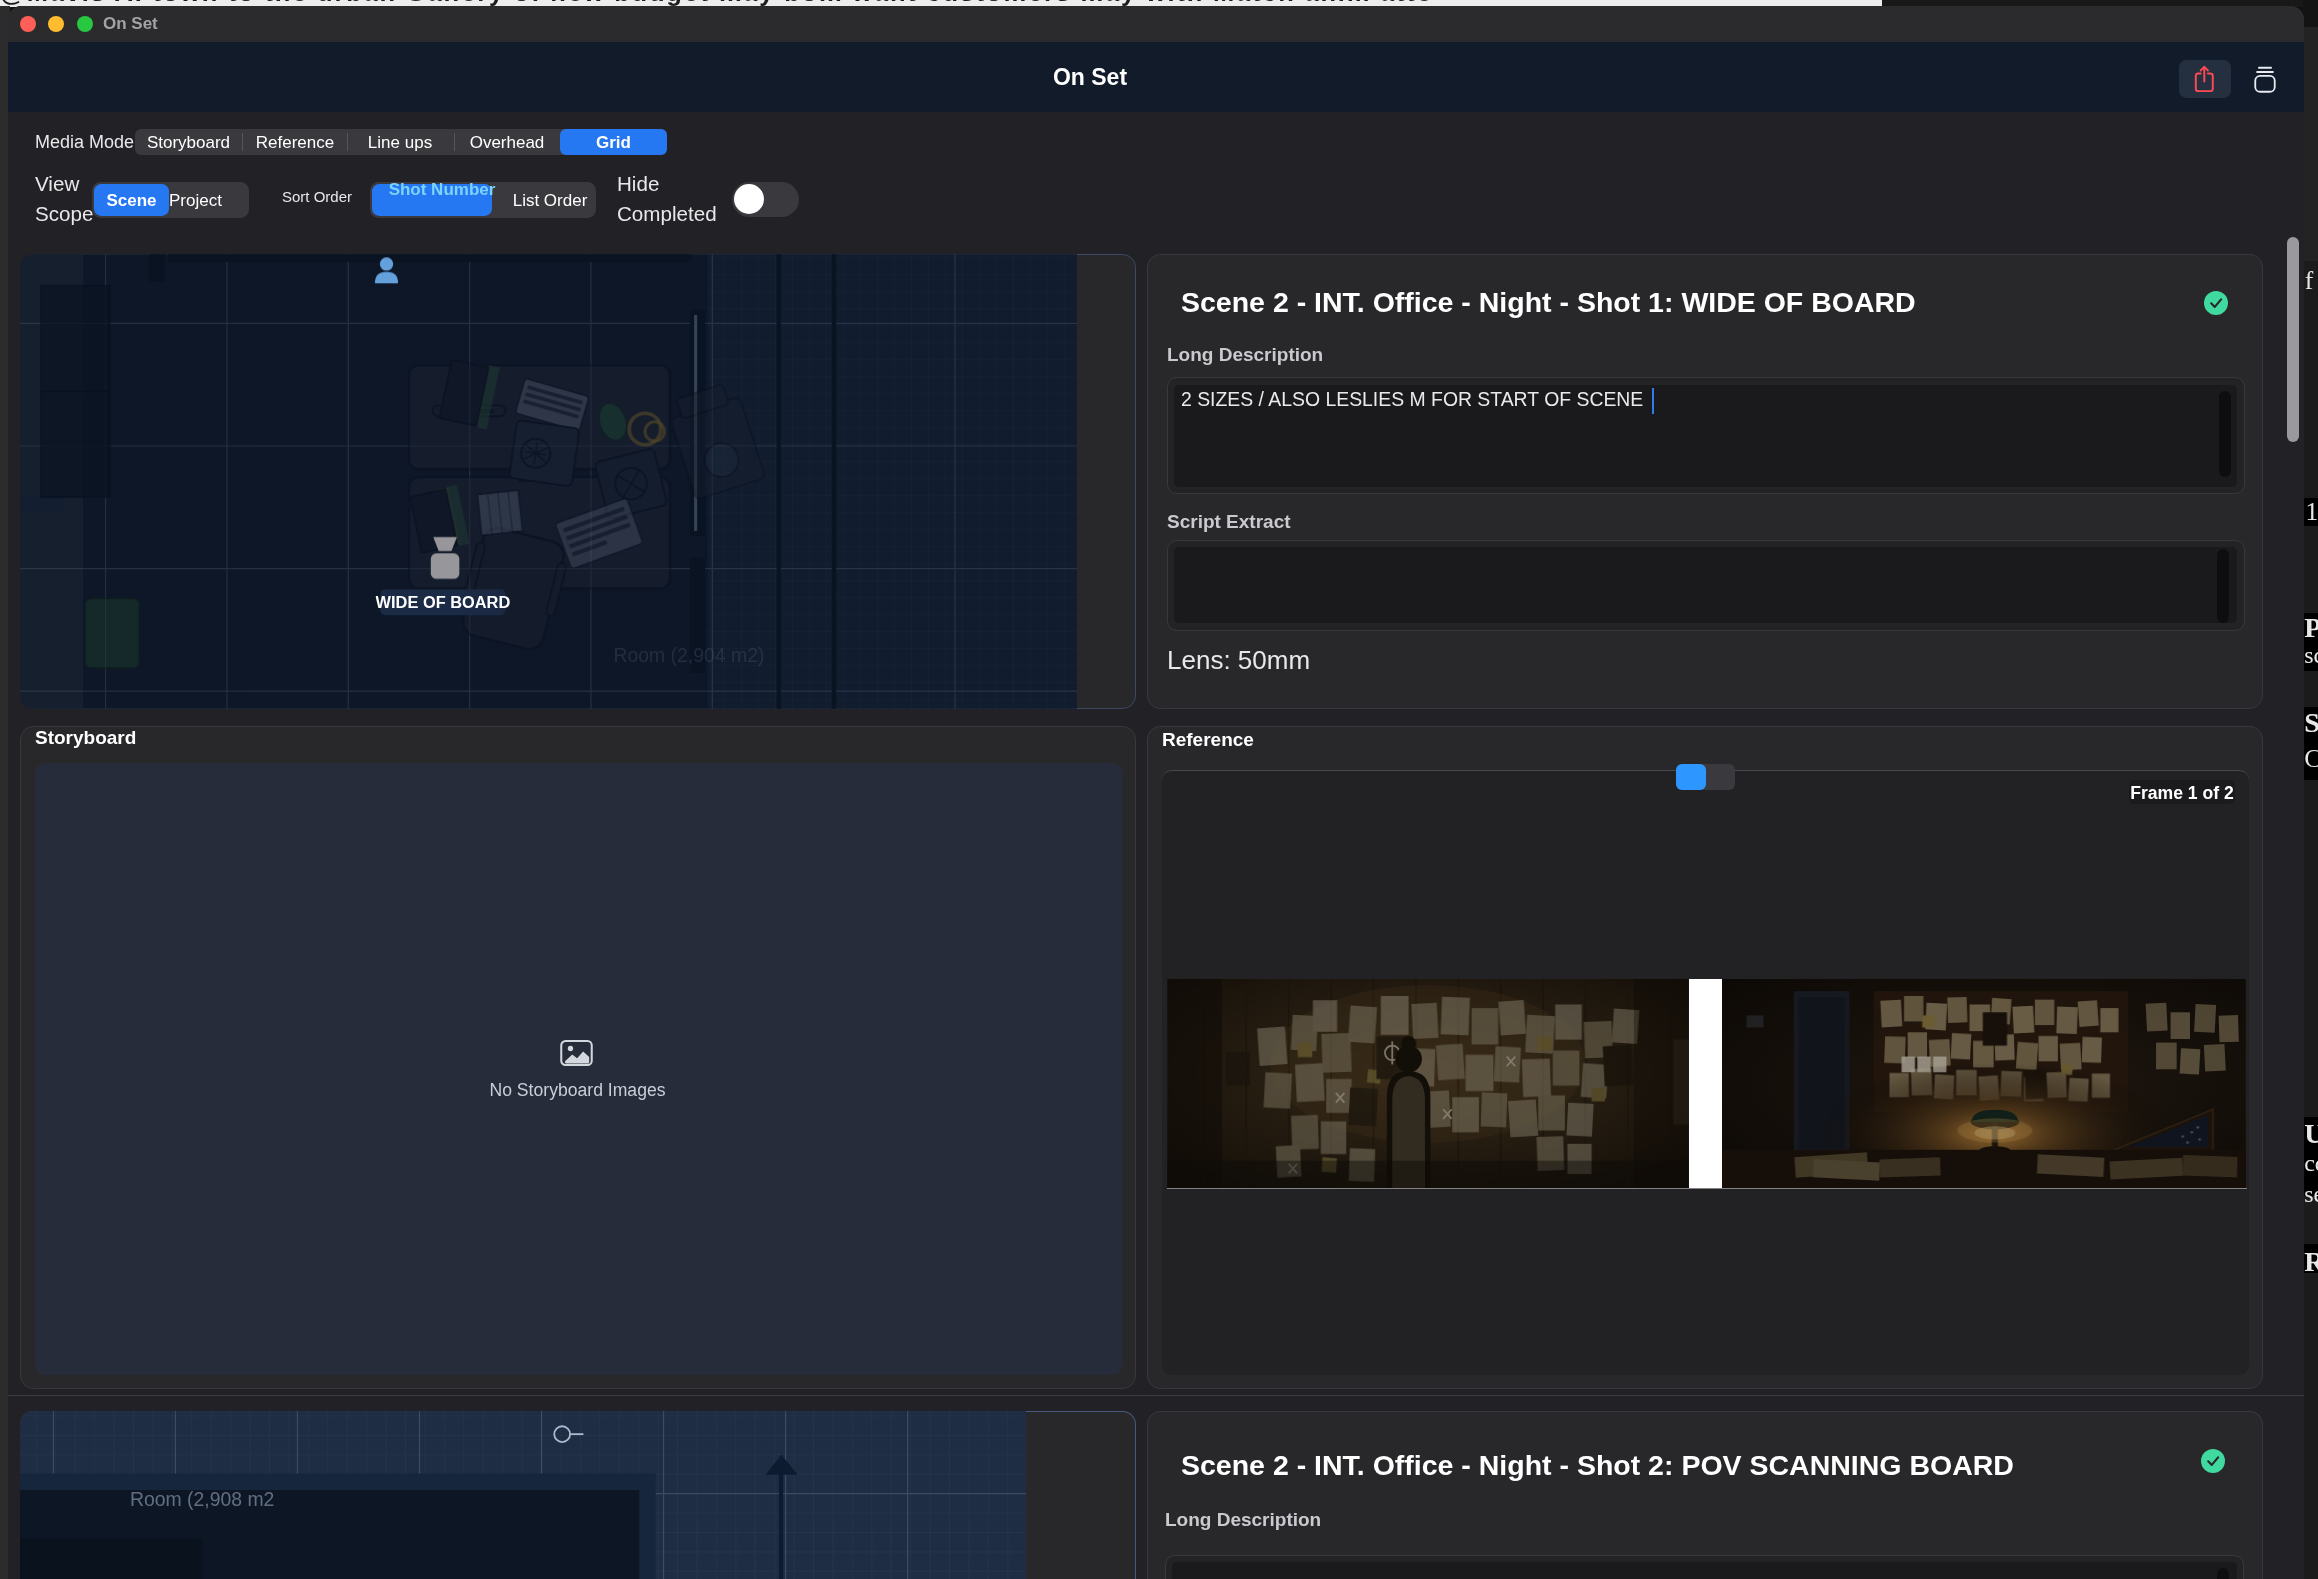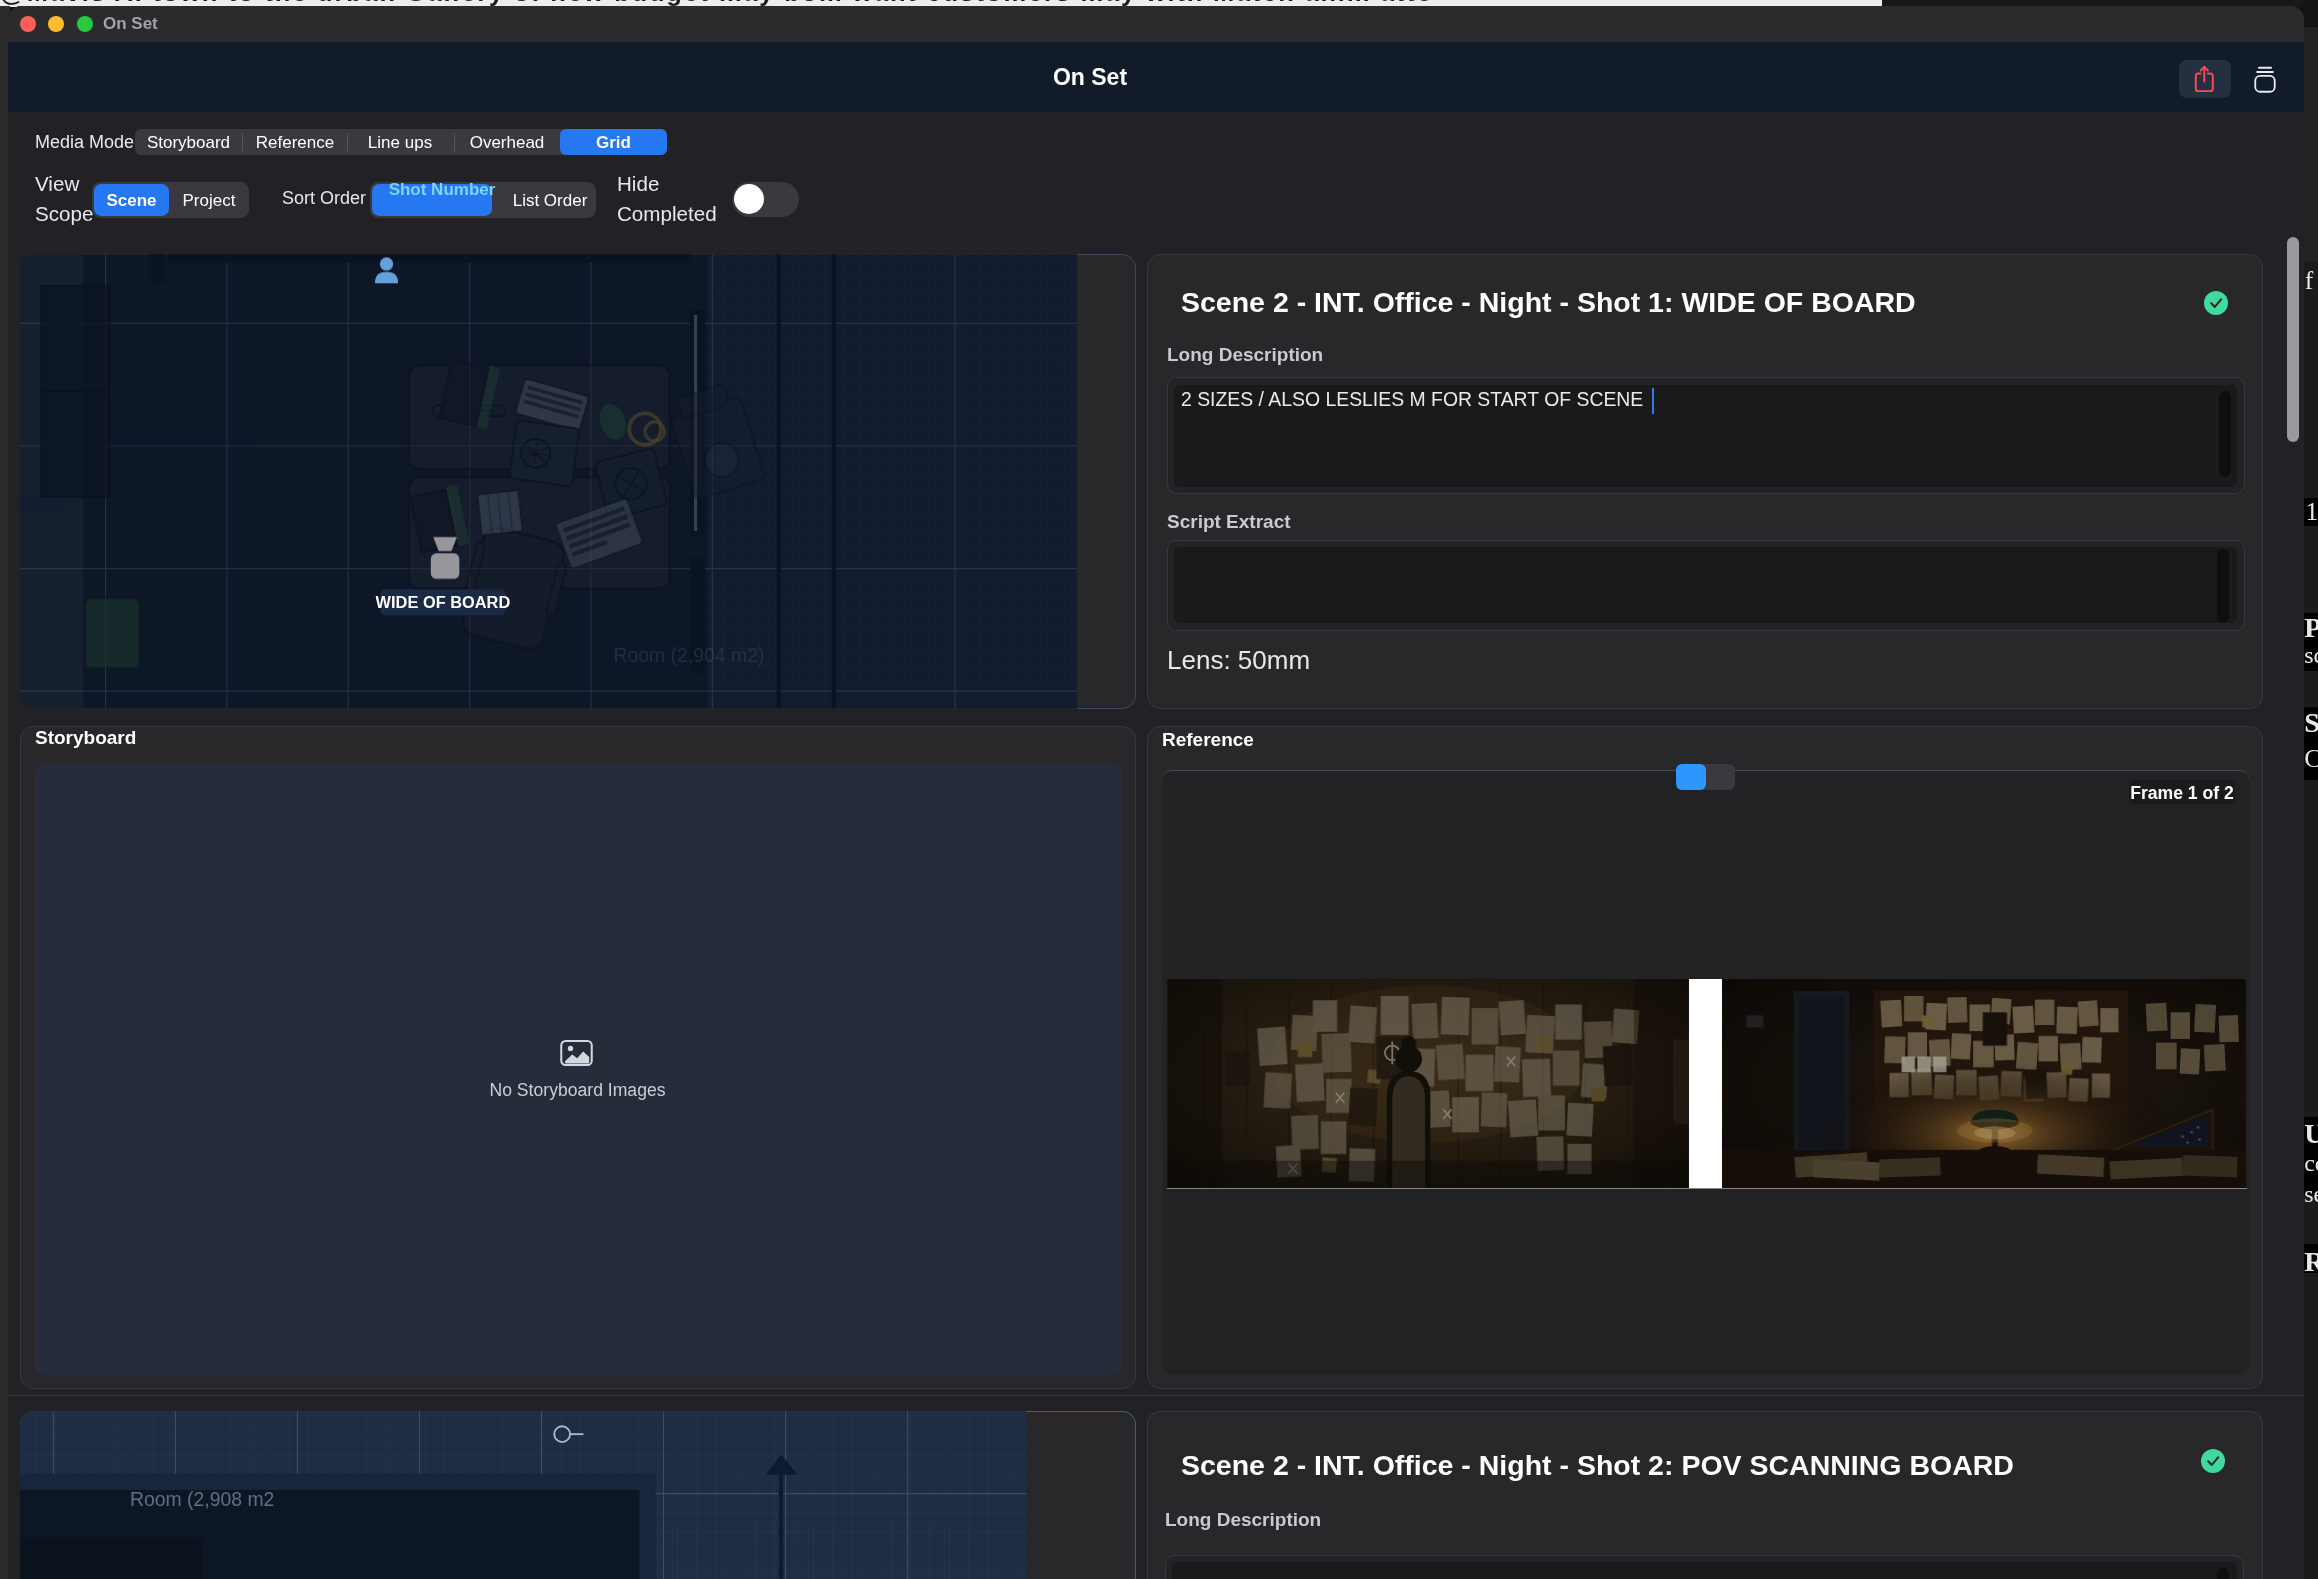--- a/index.html
+++ b/index.html
@@ -73,22 +73,22 @@
   <div class="abs" style="left:234px;top:127px;width:106px;text-align:center;font-size:17px;color:#fff;">Reference</div>
   <div class="abs" style="left:339px;top:127px;width:106px;text-align:center;font-size:17px;color:#fff;">Line ups</div>
   <div class="abs" style="left:446px;top:127px;width:106px;text-align:center;font-size:17px;color:#fff;">Overhead</div>
   <div class="abs" style="left:552px;top:123px;width:107px;height:26px;background:#2577f2;border-radius:6px;"></div>
   <div class="abs" style="left:552px;top:127px;width:107px;text-align:center;font-size:17px;font-weight:bold;color:#fff;">Grid</div>
 
   <div class="abs" style="left:27px;top:163px;width:73px;font-size:20.6px;line-height:30px;color:#e8e8ea;">View Scope</div>
   <div class="abs" style="left:84px;top:176px;width:157px;height:36px;background:#3a3a3e;border-radius:8.5px;"></div>
   <div class="abs" style="left:86px;top:178px;width:75px;height:32px;background:#2577f2;border-radius:7.3px;"></div>
   <div class="abs" style="left:86px;top:185px;width:75px;text-align:center;font-size:17px;font-weight:bold;color:#fff;">Scene</div>
-  <div class="abs" style="left:161px;top:185px;width:80px;text-align:center;font-size:17px;color:#fff;">Project</div>
-  <div class="abs" style="left:274px;top:182px;font-size:18px;color:#e8e8ea;">Sort Order</div>
+  <div class="abs" style="left:161px;top:185px;width:80px;font-size:17px;color:#fff;">Project</div>
+  <div class="abs" style="left:274px;top:182px;font-size:15px;color:#e8e8ea;">Sort Order</div>
   <div class="abs" style="left:362px;top:176px;width:226px;height:36px;background:#3a3a3e;border-radius:8.5px;"></div>
   <div class="abs" style="left:364px;top:178px;width:120px;height:32px;background:#2577f2;border-radius:7.3px;"></div>
   <div class="abs" style="left:364px;top:174px;width:140px;text-align:center;font-size:17px;font-weight:bold;color:#7dd3fc;">Shot Number</div>
   <div class="abs" style="left:484px;top:185px;width:116px;text-align:center;font-size:17px;color:#fff;">List Order</div>
   <div class="abs" style="left:609px;top:163px;width:134px;font-size:20.6px;line-height:30px;color:#e8e8ea;">Hide Completed</div>
   <div class="abs" style="left:724px;top:176px;width:67px;height:35px;background:#3a3a3e;border-radius:17.6px;"></div>
   <div class="abs" style="left:726px;top:178px;width:30px;height:30px;background:#ffffff;border-radius:50%;"></div>
 
   <div class="abs" style="left:12px;top:248px;width:1116px;height:455px;background:#28282b;border:1.2px solid #3d4a63;border-radius:13.4px;"></div>
   <div class="abs" style="left:12px;top:248px;width:1057px;height:455px;border-radius:13.4px 0 0 13.4px;overflow:hidden;">

